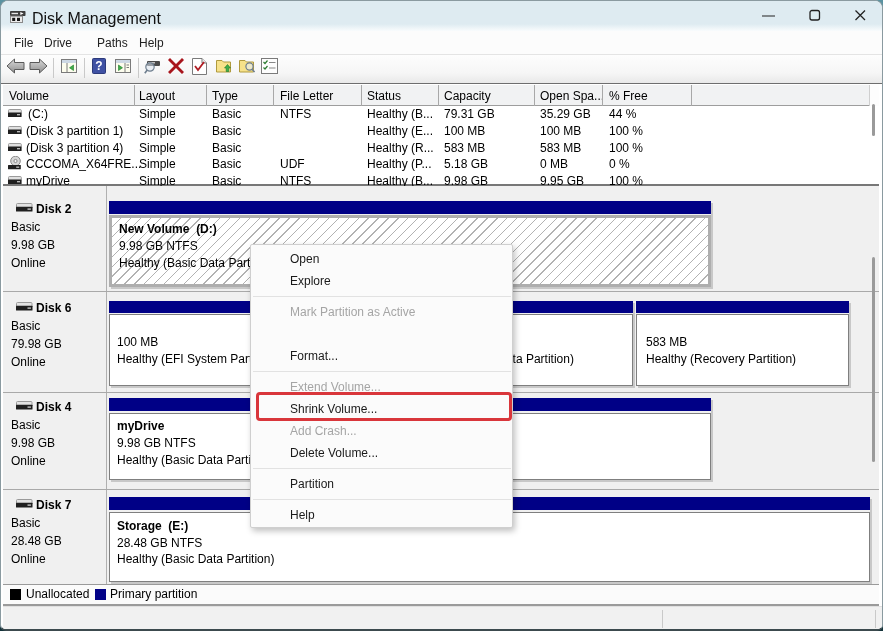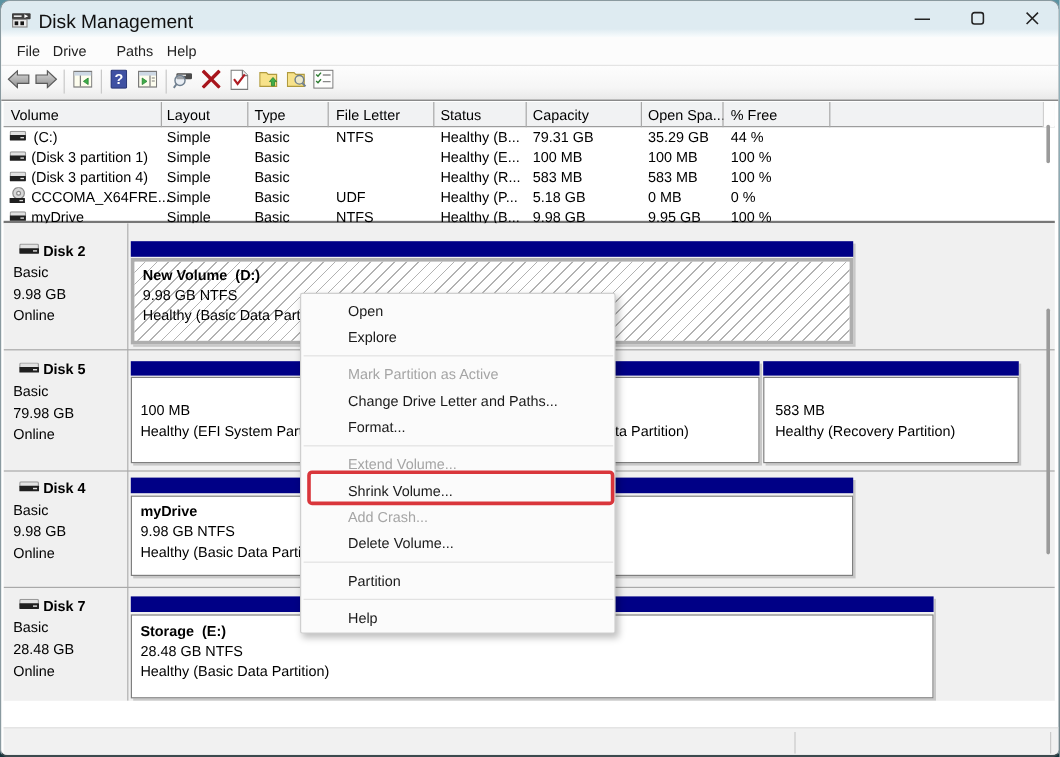--- a/index.html
+++ b/index.html
@@ -250,21 +250,21 @@
       <span class="ln" style="top:34px">Basic</span>
       <span class="ln" style="top:52px">9.98 GB</span>
       <span class="ln" style="top:70px">Online</span>
     </div>
     <div class="dlabel" style="top:99px">
       <svg class="abs" style="left:13px;top:17px" width="17" height="10" viewBox="0 0 17 10">
           <rect x="0.5" y="0.5" width="15.5" height="4.5" rx="1" fill="#e3e3e3" stroke="#9a9a9a"></rect>
           <rect x="0" y="3.8" width="16.5" height="4.6" rx="0.5" fill="#1f1f1f"></rect>
           <rect x="11.5" y="5.5" width="3.4" height="1.2" fill="#ddd"></rect>
         </svg>
-        <span class="nm" style="top:16px">Disk 5</span>
+        <span class="nm" style="top:16px">Disk 6</span>
       <span class="ln" style="top:34px">Basic</span>
       <span class="ln" style="top:52px">79.98 GB</span>
       <span class="ln" style="top:70px">Online</span>
     </div>
     <div class="dlabel" style="top:198px">
       <svg class="abs" style="left:13px;top:17px" width="17" height="10" viewBox="0 0 17 10">
           <rect x="0.5" y="0.5" width="15.5" height="4.5" rx="1" fill="#e3e3e3" stroke="#9a9a9a"></rect>
           <rect x="0" y="3.8" width="16.5" height="4.6" rx="0.5" fill="#1f1f1f"></rect>
           <rect x="11.5" y="5.5" width="3.4" height="1.2" fill="#ddd"></rect>
         </svg>
@@ -319,40 +319,45 @@
 
     <div class="block" style="left:106px;top:212px;width:602px;height:82px">
       <div class="bar" style="height:13px"></div>
       <div class="bbody" style="top:15px;height:67px">
         <div style="top:5px;font-weight:bold">myDrive</div>
         <div style="top:22px">9.98 GB NTFS</div>
         <div style="top:39px">Healthy (Basic Data Partition)</div>
       </div>
     </div>
 
-    <div class="block" style="left:106px;top:311px;width:669px;height:85px">
+    <div class="block" style="left:106px;top:311px;width:761px;height:85px">
       <div class="bar" style="height:13px"></div>
       <div class="bbody" style="top:15px;height:70px">
         <div style="top:6px;font-weight:bold">Storage&nbsp; (E:)</div>
         <div style="top:22.5px">28.48 GB NTFS</div>
         <div style="top:39px">Healthy (Basic Data Partition)</div>
       </div>
     </div>
     <div class="abs" style="left:869px;top:71px;width:3px;height:205px;background:#9a9a9a;border-radius:2px"></div>
   </div>
+  <div id="legend">
+    <span class="abs" style="left:6.5px;top:4px;width:11px;height:11px;background:#000"></span>
+    <span class="abs" style="left:23px;top:2px">Unallocated</span>
+    <span class="abs" style="left:91.5px;top:4px;width:11px;height:11px;background:#000086"></span>
+    <span class="abs" style="left:107px;top:2px">Primary partition</span>
+  </div>
   <div id="status">
     <i style="left:659px"></i>
       <i style="left:872px"></i>
   </div>
   <div id="cmenu">
     <span class="mi" style="top:7px">Open</span>
     <span class="mi" style="top:29px">Explore</span>
     <span class="ms" style="top:51px"></span>
     <span class="mi dis" style="top:60px">Mark Partition as Active</span>
-    <span class="mi" style="top:82px">Change Drive Letter and Paths...</span>
     <span class="mi" style="top:104px">Format...</span>
     <span class="ms" style="top:126px"></span>
     <span class="mi dis" style="top:135px">Extend Volume...</span>
     <span class="mi" style="top:157px">Shrink Volume...</span>
     <span class="mi dis" style="top:179px">Add Crash...</span>
     <span class="mi" style="top:201px">Delete Volume...</span>
     <span class="ms" style="top:223px"></span>
     <span class="mi" style="top:232px">Partition</span>
     <span class="ms" style="top:254px"></span>
     <span class="mi" style="top:263px">Help</span>

